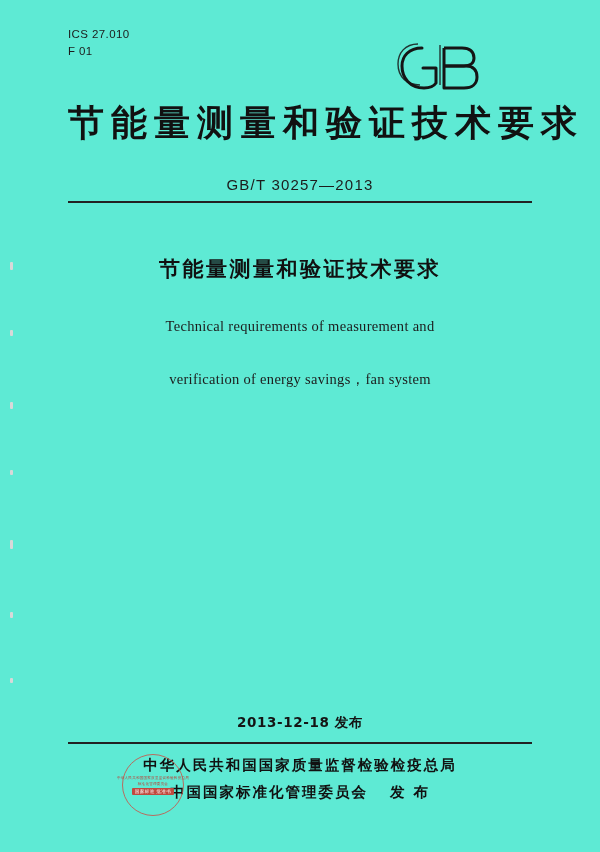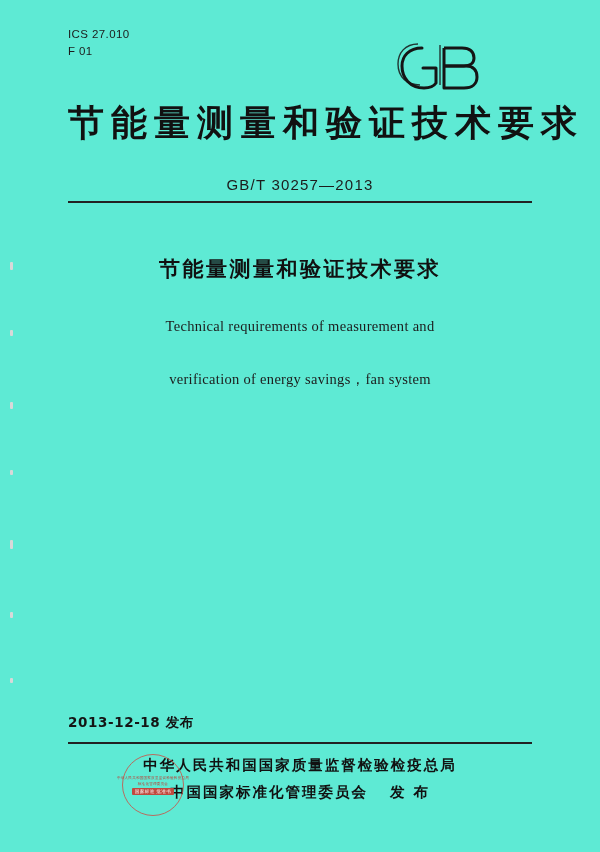--- a/index.html
+++ b/index.html
@@ -110,21 +110,21 @@
     color: #1c1c1c;
   }
 
   
   .dates {
     position: absolute;
     left: 0;
     right: 0;
     bottom: 96px;
     display: flex;
-    justify-content: space-between;
+    justify-content: center;
     font-family: "DejaVu Sans", sans-serif;
     font-size: 13.5px;
     font-weight: 700;
     letter-spacing: 0.6px;
     color: #141414;
   }
 
   .bottom-rule {
     position: absolute;
     left: 0;

